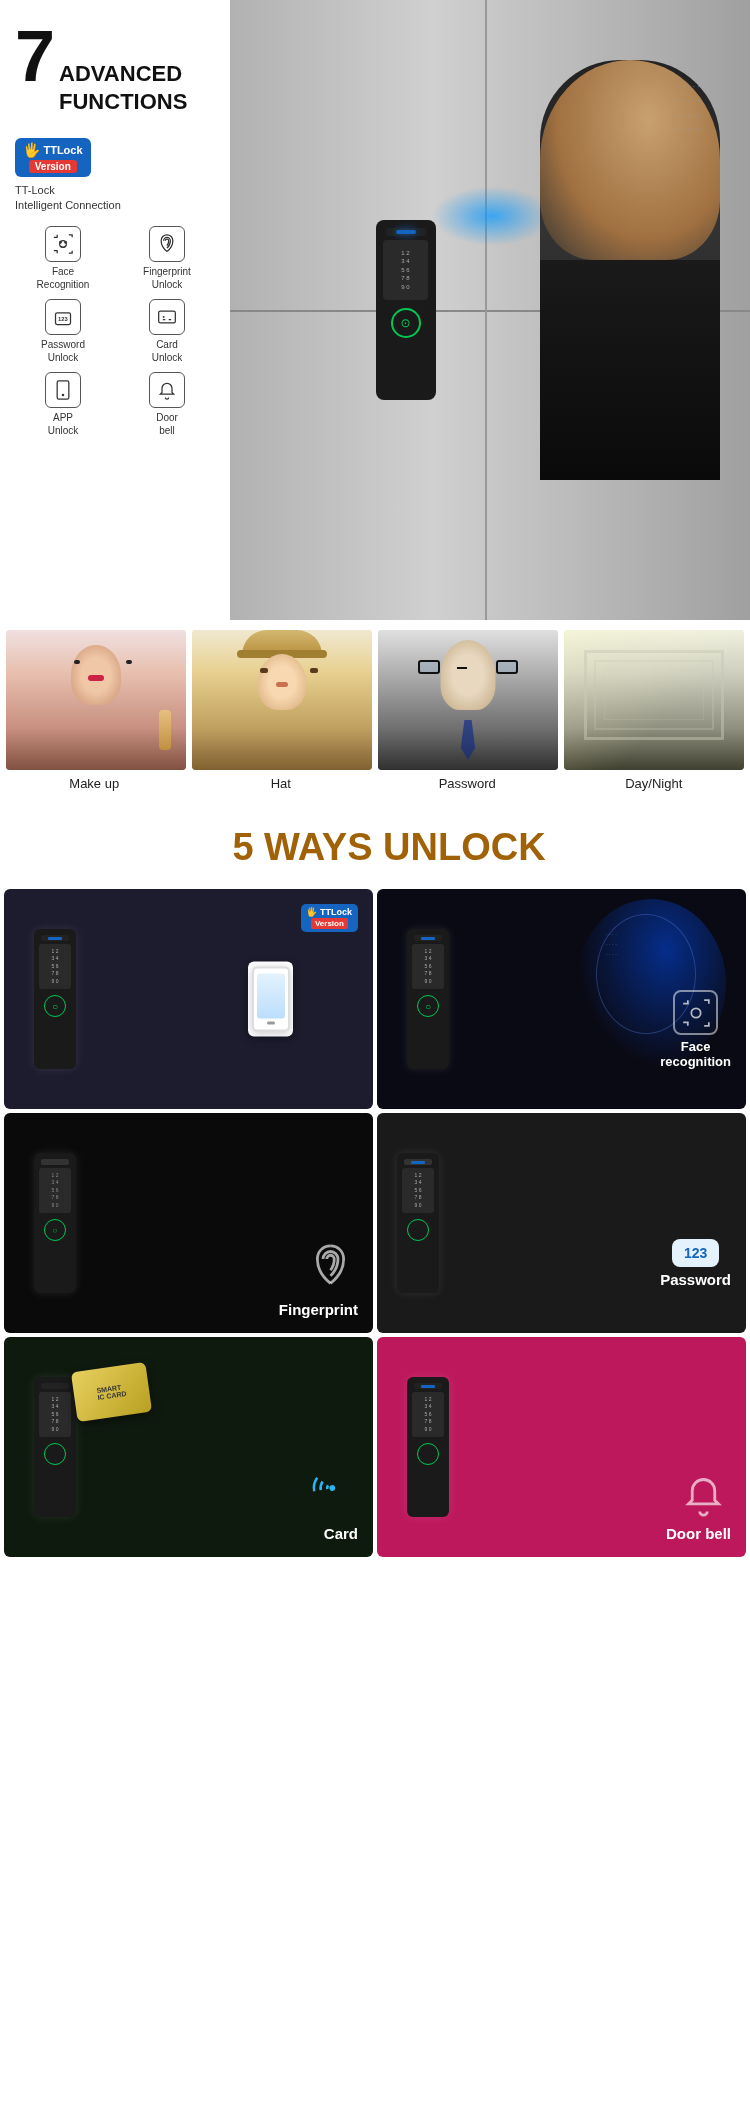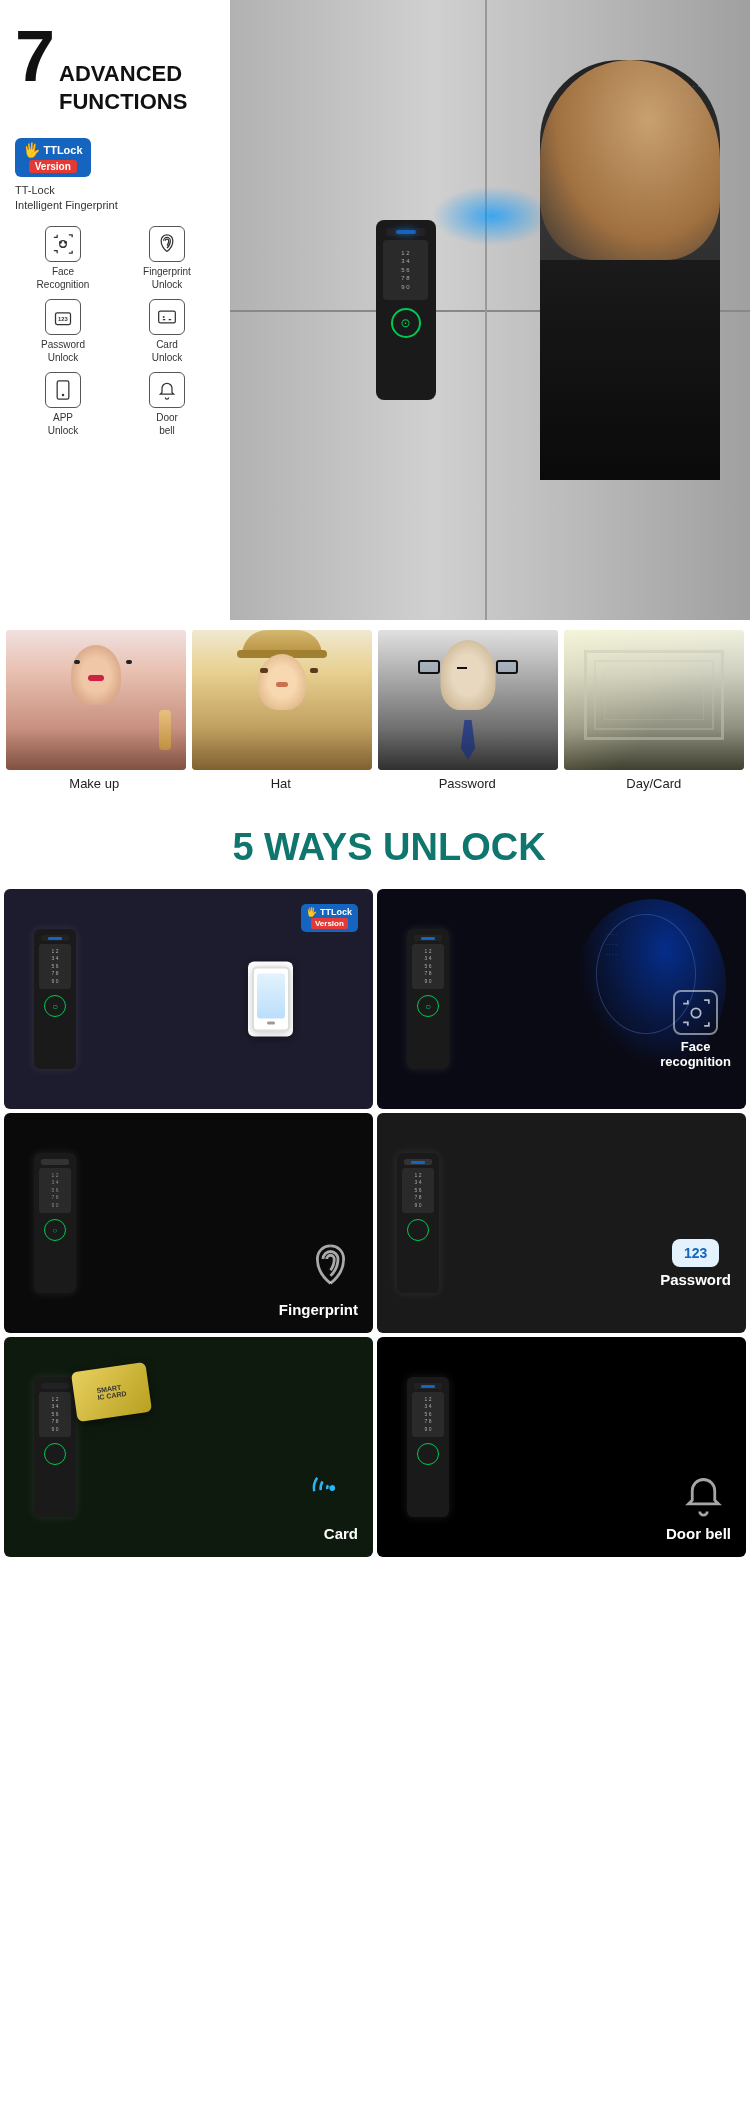--- a/index.html
+++ b/index.html
@@ -233,21 +233,21 @@
     
     .section3 {
       width: 750px;
       background: #fff;
       padding: 20px 0 10px 0;
       text-align: center;
     }
     .ways-title {
       font-size: 38px;
       font-weight: 900;
-      color: #0f766e;
+      color: #a16207;
       margin-left: 28px;
     }
     .ways-sub {
       font-size: 15px;
       color: #444;
       margin-top: 5px;
       line-height: 1.5;
     }
 
     
@@ -366,21 +366,21 @@
     <div style="margin-top:10px;">
       <div class="ttlock-badge">
         <div class="badge-top">
           <span style="font-size:14px;">🖐️</span>
           <span>TTLock</span>
         </div>
         <div class="badge-bottom">Version</div>
       </div>
       <div class="tt-label">
         <span>TT-Lock</span><br>
-        <span>Intelligent Fingerprint</span>
+        <span>Intelligent Connection</span>
       </div>
     </div>
 
     <div class="features-grid">
 
       <div class="feature-item">
         <div class="feature-icon">
           <svg width="20" height="20" viewBox="0 0 24 24" fill="none" stroke="#333" stroke-width="1.5">
             <path d="M1 4h4V1M19 1h4v3M1 20h4v3M19 23h4v-3"></path>
             <circle cx="12" cy="12" r="4"></circle>
@@ -539,21 +539,21 @@
         <div style="position:absolute;top:20px;left:20px;right:20px;height:90px;border:3px solid rgba(200,200,180,0.5);"></div>
         <div style="position:absolute;top:30px;left:30px;right:30px;height:70px;border:2px solid rgba(200,200,180,0.3);"></div>
         <div style="position:absolute;top:40px;left:40px;right:40px;height:50px;border:1px solid rgba(200,200,180,0.2);"></div>
       </div>
     </div>
   </div>
   <div class="demo-labels">
     <div class="demo-label">Make up</div>
     <div class="demo-label">Hat</div>
     <div class="demo-label">Password</div>
-    <div class="demo-label">Day/Card</div>
+    <div class="demo-label">Day/Night</div>
   </div>
 </div>
 
 <div class="section3">
   <div class="ways-title">5 WAYS UNLOCK</div>
 </div>
 
 <div class="unlock-grid">
 
   <div class="unlock-cell" style="background:#1c1c2e;">
@@ -666,21 +666,21 @@
       <svg width="40" height="40" viewBox="0 0 24 24" fill="none" stroke="#29b6f6" stroke-width="1.5">
         <path d="M1 12c0-3 1.2-5.7 3.2-7.6"></path>
         <path d="M5 12c0-1.9.8-3.6 2-4.9"></path>
         <path d="M9 12c0-.8.3-1.6.8-2.1"></path>
         <circle cx="12" cy="12" r="1" fill="#29b6f6"></circle>
       </svg>
     </div>
     <div style="position:absolute;bottom:15px;right:15px;color:#fff;font-size:15px;font-weight:bold;">Card</div>
   </div>
 
-  <div class="unlock-cell" style="background:#000000;">
+  <div class="unlock-cell" style="background:#be185d;">
     <div class="mini-lock">
       <div style="width:28px;height:6px;background:#222;border-radius:2px;margin-bottom:3px;display:flex;align-items:center;justify-content:center;">
         <div style="width:14px;height:3px;background:#1565c0;border-radius:1px;"></div>
       </div>
       <div class="mini-lock-screen">
         <div style="font-size:5px;color:#aaa;line-height:1.5;">1 2<br>3 4<br>5 6<br>7 8<br>9 0</div>
       </div>
       <div style="width:22px;height:22px;border-radius:50%;border:1.5px solid #00c853;margin-top:6px;"></div>
     </div>
 

